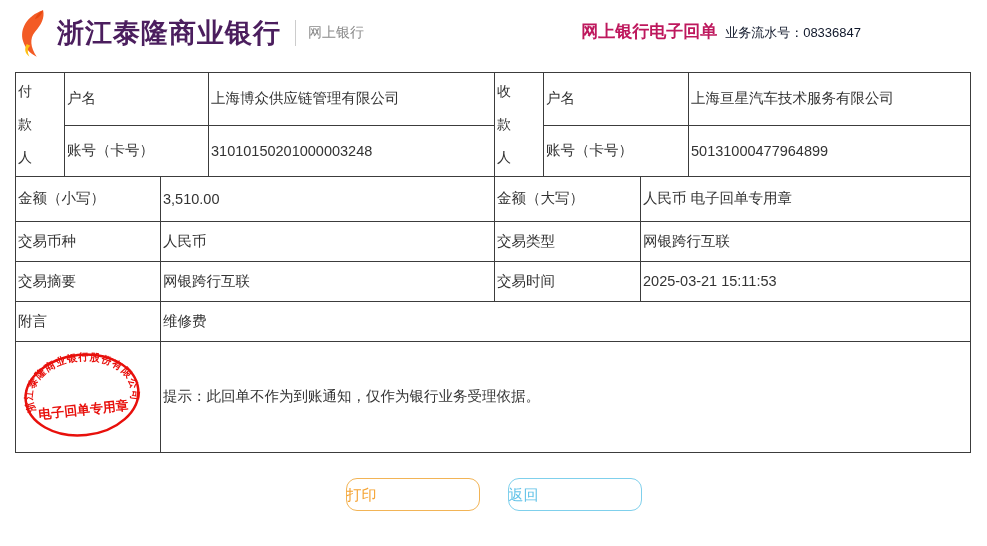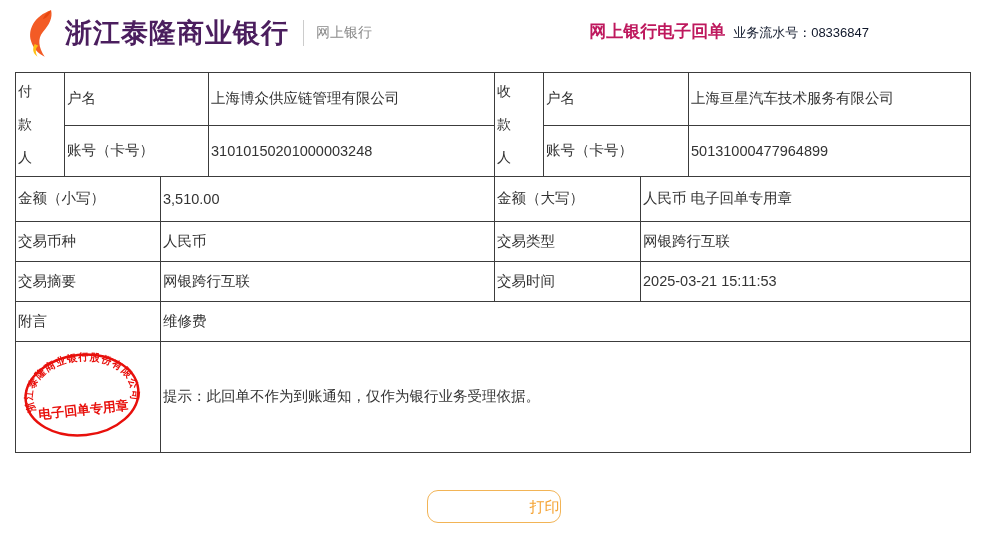--- a/index.html
+++ b/index.html
@@ -5,21 +5,21 @@
   html, body {
     margin: 0; padding: 0;
     width: 987px; height: 546px;
     background: #ffffff;
     overflow: hidden;
     font-family: "Liberation Sans", sans-serif;
   }
   .page { position: relative; width: 987px; height: 546px; background: #fff; }
 
   
-  .header { position: absolute; left: 8px; top: 0; width: 880px; height: 66px; }
+  .header { position: absolute; left: 0; top: 0; width: 880px; height: 66px; }
   .logo-wrap { position: absolute; left: 14px; top: 7px; display: flex; align-items: center; }
   .fish { width: 40px; height: 52px; margin-right: 3px; }
   .bank-name {
     font-size: 27px; font-weight: bold; color: #4b1e5e;
     letter-spacing: 1px; line-height: 52px; white-space: nowrap;
   }
   .logo-divider { width: 1px; height: 26px; background: #cccccc; margin: 0 12px 0 14px; }
   .product-name { font-size: 14px; color: #8a8a8a; white-space: nowrap; }
 
   .header-right {
@@ -51,24 +51,23 @@
 
   
   .btn-row {
     position: absolute; top: 478px; left: 50%;
     transform: translateX(-50%);
     display: flex; gap: 28px;
   }
   .btn {
     width: 134px; height: 33px;
     background: #ffffff; border-radius: 11px;
-    font-size: 15px; line-height: 31px; text-align: right;
+    font-size: 15px; line-height: 31px; text-align: left;
     cursor: pointer; box-sizing: border-box;
     font-family: "Liberation Sans", sans-serif;
-    margin-top: 12px;
   }
   .btn-print { border: 1px solid #f2b456; color: #f5a332; }
   .btn-back  { border: 1px solid #7fd0ec; color: #63c3e8; }
 </style>
 </head>
 <body>
 
 <div class="page">
 
   <div class="header">
@@ -147,15 +146,16 @@
           <text x="66" y="68" font-size="13.5" fill="#e8100c" font-weight="bold" text-anchor="middle">电子回单专用章</text>
         </svg>
       </td>
       <td colspan="6">提示：此回单不作为到账通知，仅作为银行业务受理依据。</td>
     </tr>
   </tbody>
     </table>
 
   <div class="btn-row">
     <div class="btn btn-print">打印</div>
+    <div class="btn btn-back">返回</div>
   </div>
 
 </div>
 
 </body></html>

